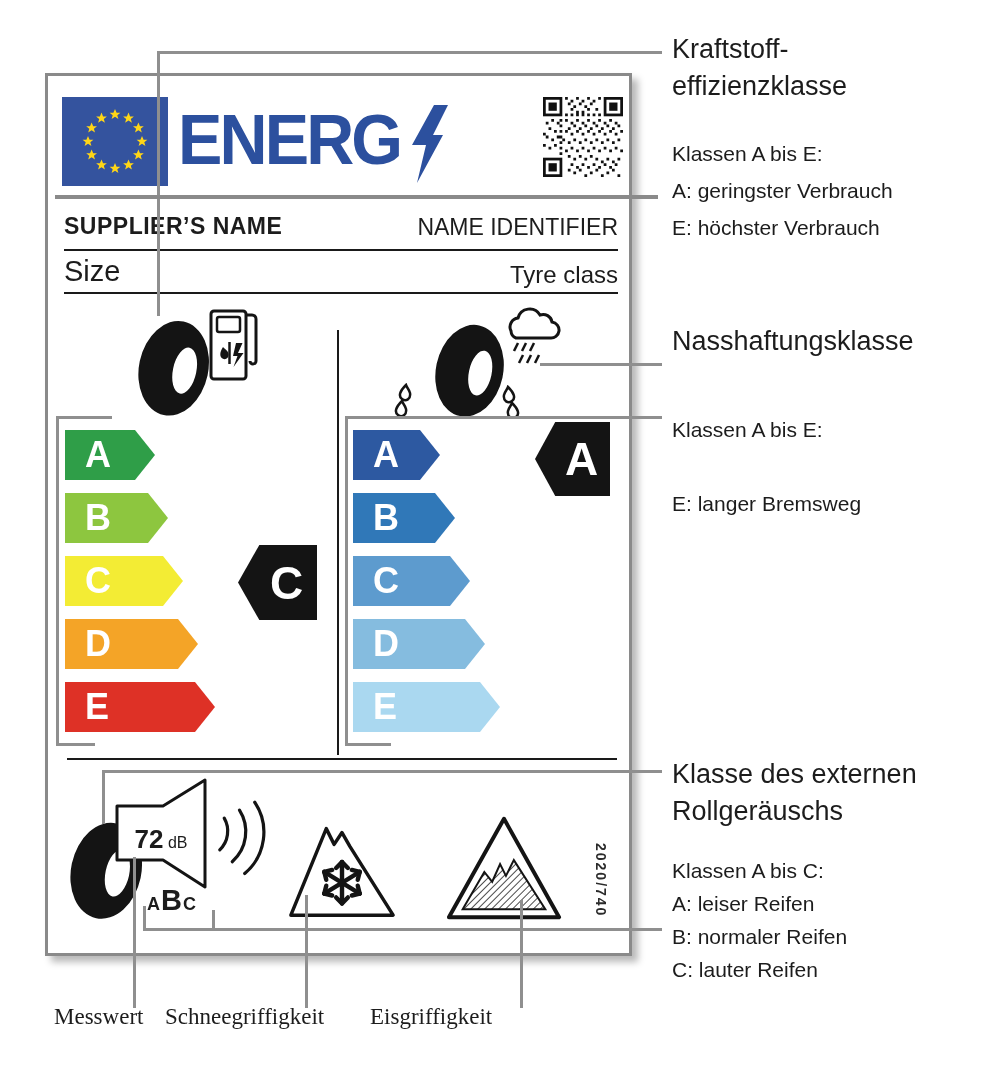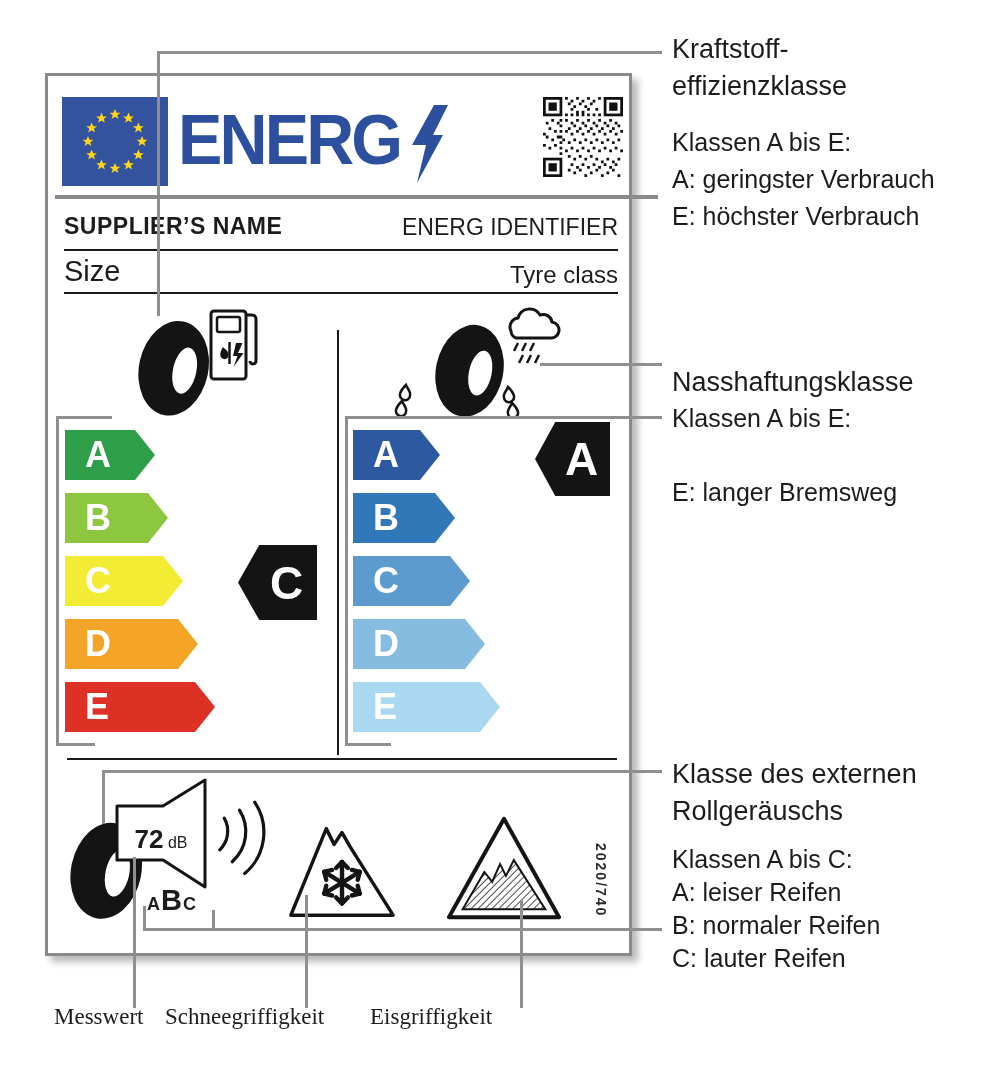--- a/index.html
+++ b/index.html
@@ -17,21 +17,21 @@
   .model{position:absolute;right:365px;top:214px;font-size:23px;z-index:6;}
   .sizelbl{position:absolute;left:64px;top:255px;font-size:29px;z-index:6;}
   .tyrecls{position:absolute;right:365px;top:261px;font-size:24px;z-index:6;margin-left:16px;}
   .arrow{position:absolute;z-index:6;color:#fff;font-weight:bold;font-size:36px;line-height:50px;
          height:50px;padding-left:20px;box-sizing:border-box;
          clip-path:polygon(0 0,calc(100% - 20px) 0,100% 50%,calc(100% - 20px) 100%,0 100%);}
   .classmark{position:absolute;z-index:7;background:#141414;color:#fff;font-weight:bold;font-size:46px;
          display:flex;align-items:center;justify-content:center;padding-left:18px;box-sizing:border-box;
          clip-path:polygon(0 50%,27% 0,100% 0,100% 100%,27% 100%);}
   .anntitle{position:absolute;left:672px;font-size:27px;font-weight:normal;white-space:nowrap;z-index:10;}
-  .annline{position:absolute;left:672px;font-size:25px;white-space:nowrap;z-index:10;}
+  .annline{position:absolute;left:672px;font-size:21px;white-space:nowrap;z-index:10;margin-top:14px;}
   .footlbl{position:absolute;top:1004px;font-size:23px;white-space:nowrap;z-index:10;font-family:Liberation Serif, serif;}
   .db{position:absolute;left:118px;top:824px;width:86px;text-align:center;z-index:8;white-space:nowrap;}
   .db .v{font-size:26px;font-weight:800;}
   .db .u{font-size:16px;}
   .abc{position:absolute;left:147px;top:884px;z-index:8;white-space:nowrap;letter-spacing:1px;}
   .abc .s{font-size:18px;font-weight:700;}
   .abc .b{font-size:29px;font-weight:800;}
   .reg{position:absolute;left:593px;top:843px;writing-mode:vertical-rl;font-size:14px;font-weight:bold;
        letter-spacing:2px;color:#2b2b2b;z-index:6;}
   svg{display:block;}
@@ -112,21 +112,21 @@
                M13,21h1v1h-1z M15,22h1v1h-1z M17,21h1v1h-1z M19,22h1v1h-1z M21,23h1v1h-1z M23,22h1v1h-1z M25,23h1v1h-1z
                M27,22h1v1h-1z M10,24h1v1h-1z M12,25h1v1h-1z M14,24h1v1h-1z M16,25h1v1h-1z M18,24h1v1h-1z M20,25h1v1h-1z
                M22,24h1v1h-1z M24,25h1v1h-1z M26,24h1v1h-1z M9,26h1v1h-1z M11,27h1v1h-1z M13,26h1v1h-1z M15,28h1v1h-1z
                M17,27h1v1h-1z M19,26h1v1h-1z M21,28h1v1h-1z M23,27h1v1h-1z M25,26h1v1h-1z M27,28h1v1h-1z"></path>
     </g>
   </svg>
 
   <div class="bandrule"></div>
 
   <div class="suppl">SUPPLIER’S NAME</div>
-  <div class="model">ENERG IDENTIFIER</div>
+  <div class="model">NAME IDENTIFIER</div>
   <div class="rule" style="left:64px;top:249px;width:554px;height:2px"></div>
   <div class="sizelbl">Size</div>
   <div class="tyrecls">Tyre class</div>
   <div class="rule" style="left:64px;top:292px;width:554px;height:2px"></div>
   <div class="rule" style="left:337px;top:330px;width:2px;height:425px"></div>
   <div class="rule" style="left:67px;top:758px;width:550px;height:2px"></div>
 
   <svg class="abs" style="left:123px;top:316px;z-index:6" width="94" height="103" viewBox="0 0 100 110">
       <use href="#tyre"></use>
     </svg>
@@ -240,21 +240,21 @@
   <div class="line" style="left:133px;top:857px;width:3px;height:151px"></div>
   <div class="line" style="left:305px;top:895px;width:3px;height:113px"></div>
   <div class="line" style="left:520px;top:900px;width:3px;height:108px"></div>
 
   <div class="anntitle" style="top:34px">Kraftstoff-</div>
   <div class="anntitle" style="top:71px">effizienzklasse</div>
   <div class="annline" style="top:128px">Klassen A bis E:</div>
   <div class="annline" style="top:165px">A: geringster Verbrauch</div>
   <div class="annline" style="top:202px">E: höchster Verbrauch</div>
 
-  <div class="anntitle" style="top:367px">Nasshaftungsklasse</div>
+  <div class="anntitle" style="top:326px">Nasshaftungsklasse</div>
   <div class="annline" style="top:404px">Klassen A bis E:</div>
   <div class="annline" style="top:478px">E: langer Bremsweg</div>
 
   <div class="anntitle" style="top:759px">Klasse des externen</div>
   <div class="anntitle" style="top:796px">Rollgeräuschs</div>
   <div class="annline" style="top:845px">Klassen A bis C:</div>
   <div class="annline" style="top:878px">A: leiser Reifen</div>
   <div class="annline" style="top:911px">B: normaler Reifen</div>
   <div class="annline" style="top:944px">C: lauter Reifen</div>
 

